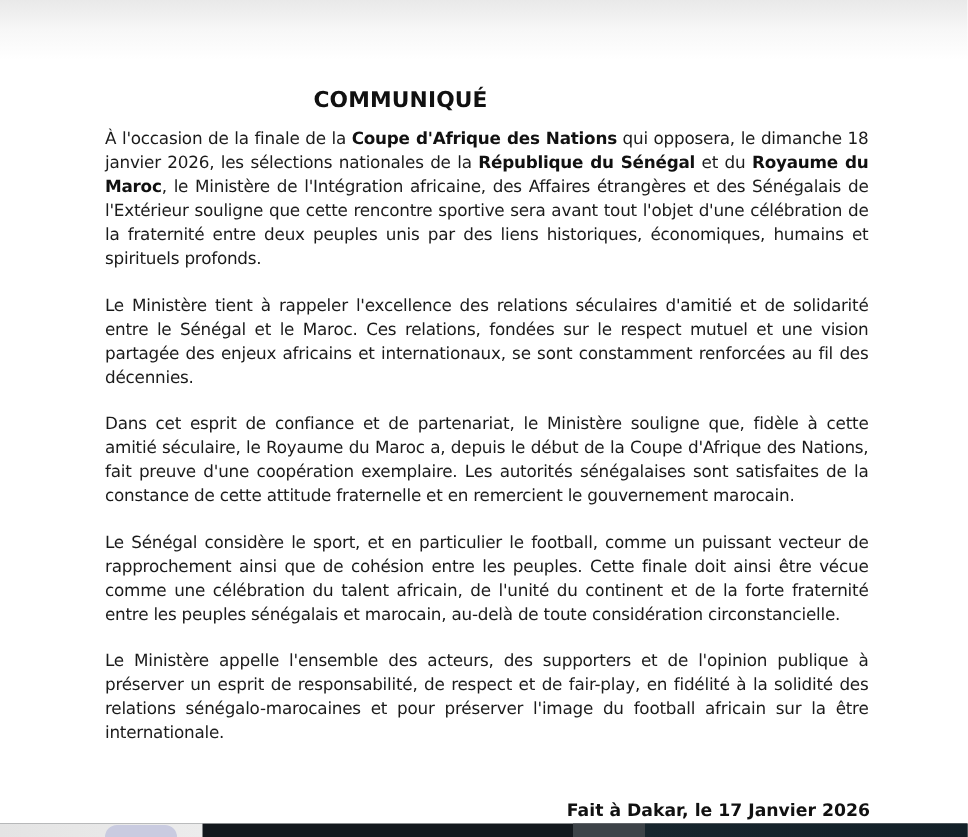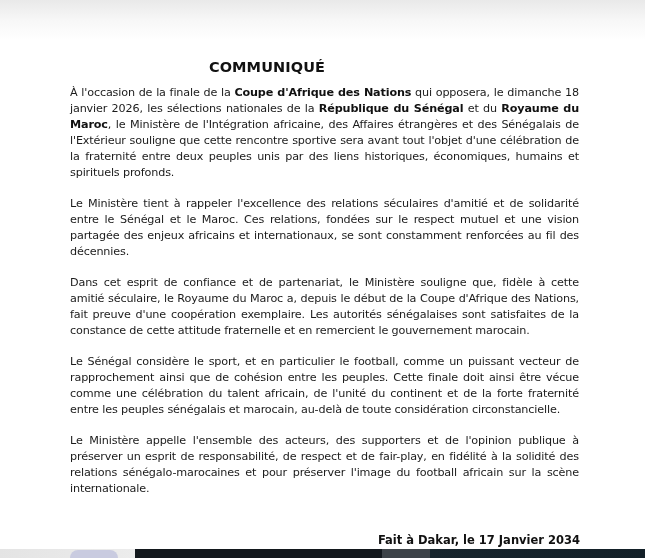--- a/index.html
+++ b/index.html
@@ -59,24 +59,24 @@
 
 <div class="page">
 
   <div class="title">COMMUNIQUÉ</div>
 
   <div class="body" id="body">
       <p><span>À l'occasion de la finale de la </span><b>Coupe d'Afrique des Nations</b><span> qui opposera, le dimanche 18 janvier 2026, les sélections nationales de la </span><b>République du Sénégal</b><span> et du </span><b>Royaume du Maroc</b><span>, le Ministère de l'Intégration africaine, des Affaires étrangères et des Sénégalais de l'Extérieur souligne que cette rencontre sportive sera avant tout l'objet d'une célébration de la fraternité entre deux peuples unis par des liens historiques, économiques, humains et spirituels profonds.</span></p>
       <p><span>Le Ministère tient à rappeler l'excellence des relations séculaires d'amitié et de solidarité entre le Sénégal et le Maroc. Ces relations, fondées sur le respect mutuel et une vision partagée des enjeux africains et internationaux, se sont constamment renforcées au fil des décennies.</span></p>
       <p><span>Dans cet esprit de confiance et de partenariat, le Ministère souligne que, fidèle à cette amitié séculaire, le Royaume du Maroc a, depuis le début de la Coupe d'Afrique des Nations, fait preuve d'une coopération exemplaire. Les autorités sénégalaises sont satisfaites de la constance de cette attitude fraternelle et en remercient le gouvernement marocain.</span></p>
       <p><span>Le Sénégal considère le sport, et en particulier le football, comme un puissant vecteur de rapprochement ainsi que de cohésion entre les peuples. Cette finale doit ainsi être vécue comme une célébration du talent africain, de l'unité du continent et de la forte fraternité entre les peuples sénégalais et marocain, au-delà de toute considération circonstancielle.</span></p>
-      <p><span>Le Ministère appelle l'ensemble des acteurs, des supporters et de l'opinion publique à préserver un esprit de responsabilité, de respect et de fair-play, en fidélité à la solidité des relations sénégalo-marocaines et pour préserver l'image du football africain sur la scène internationale.</span></p>
+      <p><span>Le Ministère appelle l'ensemble des acteurs, des supporters et de l'opinion publique à préserver un esprit de responsabilité, de respect et de fair-play, en fidélité à la solidité des relations sénégalo-marocaines et pour préserver l'image du football africain sur la être internationale.</span></p>
     </div>
 
-  <div class="sig">Fait à Dakar, le 17 Janvier 2034</div>
+  <div class="sig">Fait à Dakar, le 17 Janvier 2026</div>
 </div>
 
 <div class="bottom-strip">
   <div class="thumb">
       <div class="blob"></div>
     </div>
   <div class="seg"></div>
   <div class="rest"></div>
 </div>
 

